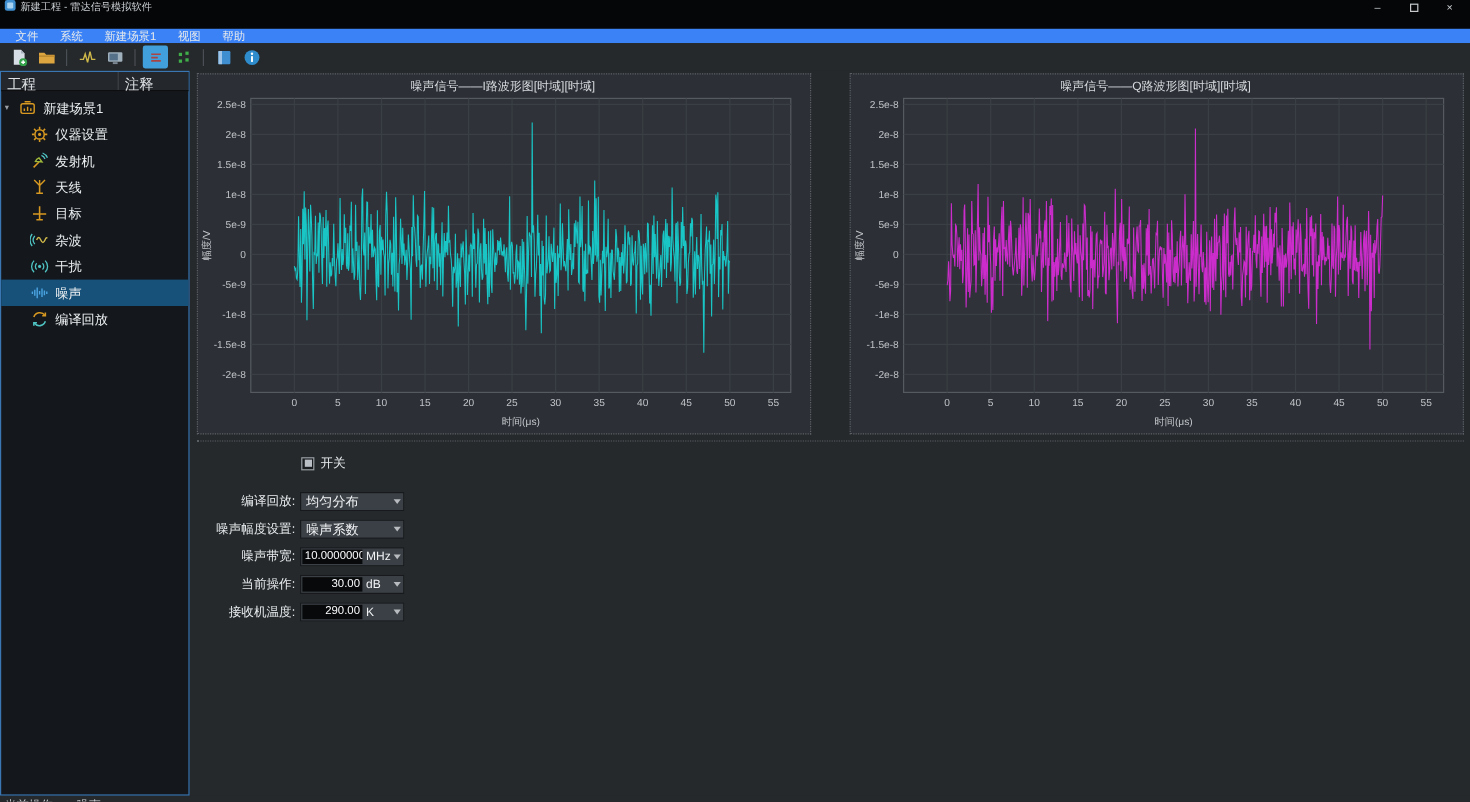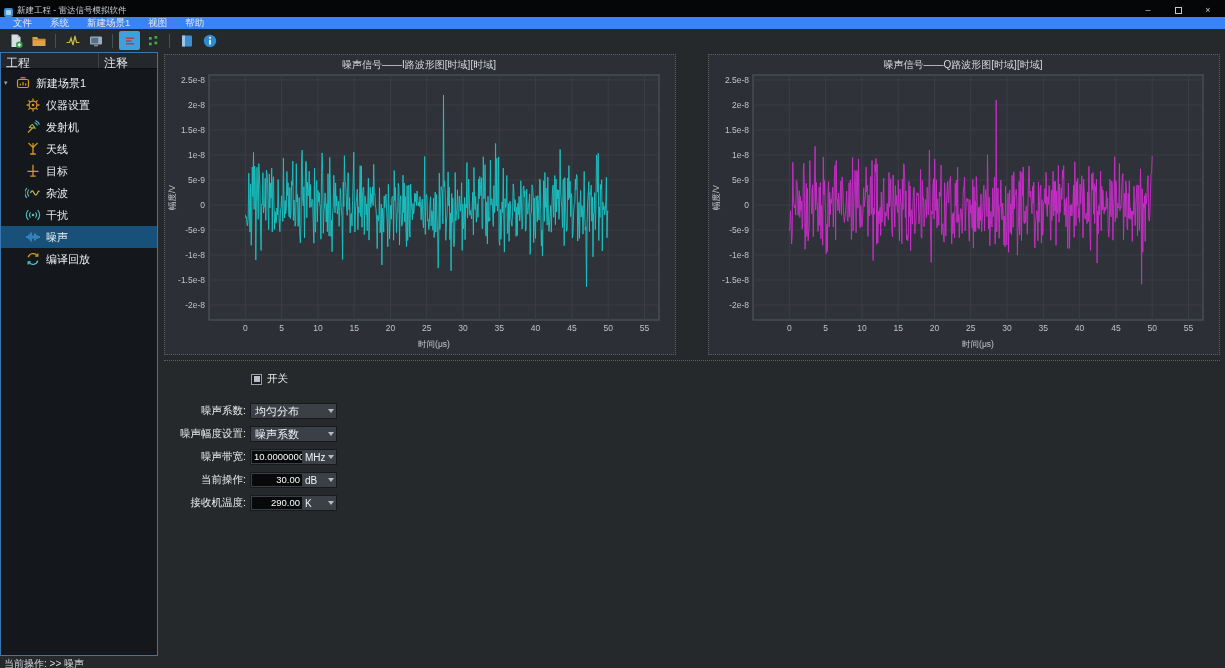--- a/index.html
+++ b/index.html
@@ -1,20 +1,20 @@
 <!DOCTYPE html>
 <html><head>
 <meta charset="utf-8">
 <style>
   * { margin:0; padding:0; box-sizing:border-box; }
   html,body { width:1225px; height:668px; overflow:hidden; background:#26292b;
     font-family:"Liberation Sans","DejaVu Sans",sans-serif; color:#e8ebee; }
 
   
-  .titlebar { height:17px; background:#050607; display:flex; align-items:flex-end; padding:0 2px 0 4px; }
+  .titlebar { height:24px; background:#050607; display:flex; align-items:flex-start; padding:0 2px 0 4px; }
   .app-icon { width:9px; height:9px; border-radius:2px; background:#3f8fd0; margin-right:4px; position:relative; }
   .app-icon::after{ content:""; position:absolute; left:2px; top:2px; width:5px; height:5px; background:#a9d2f0; border-radius:1px;}
   .win-title { font-size:8.5px; color:#c9ced3; }
   .win-controls { margin-left:auto; display:flex; }
   .win-btn { width:30px; height:13px; display:flex; align-items:center; justify-content:center;
     color:#c6cacd; font-size:9px; line-height:13px; }
   .restore-box { width:7px; height:7px; border:1px solid #c6cacd; display:inline-block; }
 
   
   .menubar { height:12px; display:flex; align-items:center; padding-left:4px; background:#3b82f6; }
@@ -381,21 +381,21 @@
 
     <div class="settings">
       <div class="switch-row">
         <span class="checkbox checked">
             <span class="checkbox-inner"></span>
           </span>
         <span>开关</span>
       </div>
 
       <div class="form-row">
-        <span class="form-label">噪声系数:</span>
+        <span class="form-label">编译回放:</span>
         <div class="combo">
           <span class="combo-text">均匀分布</span>
           <span class="combo-arrow"></span>
         </div>
       </div>
 
       <div class="form-row">
         <span class="form-label">噪声幅度设置:</span>
         <div class="combo">
           <span class="combo-text">噪声系数</span>

